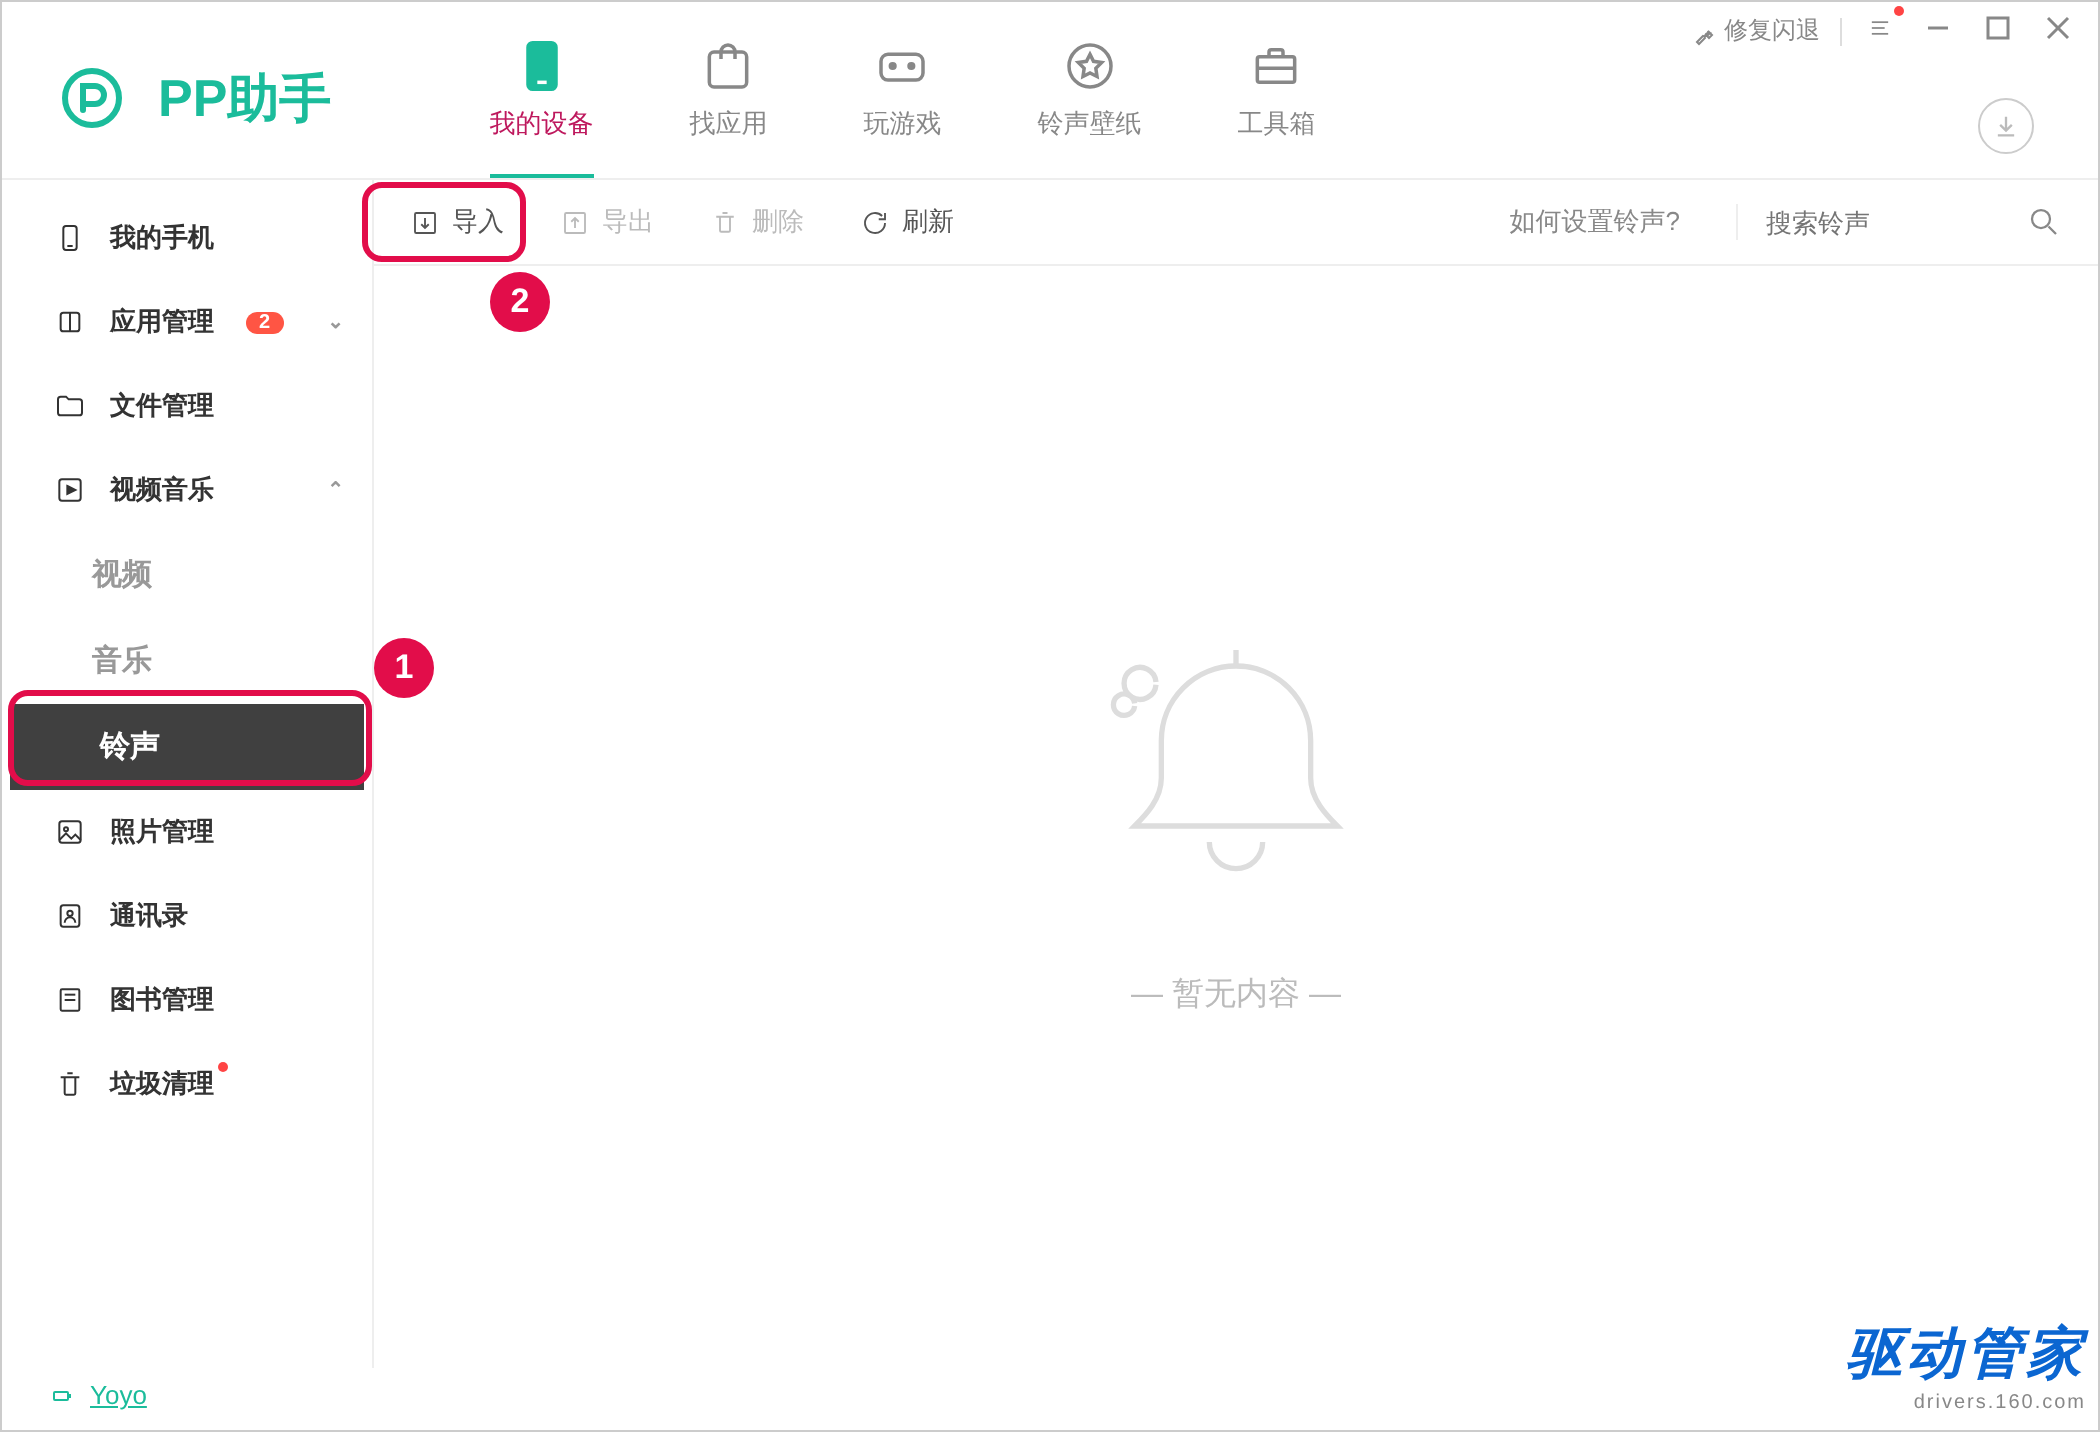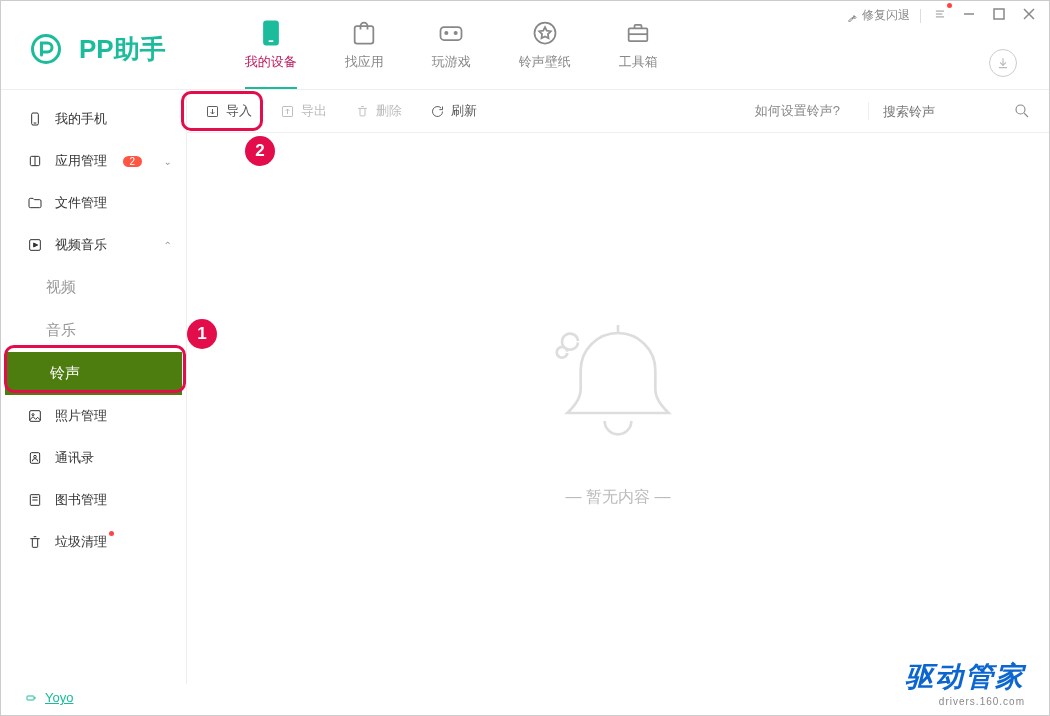--- a/index.html
+++ b/index.html
@@ -19,24 +19,24 @@
 .tabs { display: flex; margin-left: 40px; gap: 48px; }
 .tab { display: flex; flex-direction: column; align-items: center; gap: 6px; font-size: 13px; color: #888; cursor: pointer; position: relative; padding-bottom: 8px; }
 .tab.active { color: #be185d; margin-left: 39px; }
 .tab.active::after { content: ''; position: absolute; bottom: -10px; left: 0; right: 0; height: 2px; background: #1bbc9b; }
 .tab-icon { width: 28px; height: 28px; stroke: #888; fill: none; stroke-width: 1.5; }
 .tab.active .tab-icon { stroke: #1bbc9b; fill: #1bbc9b; }
 
 .download-circle { position: absolute; right: 32px; top: 48px; width: 28px; height: 28px; border: 1.5px solid #ccc; border-radius: 50%; display: flex; align-items: center; justify-content: center; cursor: pointer; }
 
 .main { display: flex; height: calc(100% - 120px); }
-.sidebar { width: 186px; border-right: 1px solid #eee; padding-top: 8px; position: relative; }
+.sidebar { width: 186px; border-right: 1px solid #eee; padding-top: 8px; position: relative; font-weight: bold; }
 .side-item { display: flex; align-items: center; gap: 12px; padding: 12px 0 12px 26px; font-size: 13px; color: #333; cursor: pointer; position: relative; }
 .side-item.sub { padding-left: 45px; color: #999; font-size: 15px; }
-.side-item.selected { background: #4d7c0f; color: #fff; margin: 0 4px; align-items: flex-end; }
+.side-item.selected { background: #404040; color: #fff; margin: 0 4px; align-items: flex-end; }
 .side-icon { width: 16px; height: 16px; stroke: #333; fill: none; stroke-width: 1.5; flex-shrink: 0; }
 .badge { background: #ff5544; color: #fff; font-size: 10px; padding: 0 7px; border-radius: 8px; margin-left: auto; margin-right: 6px; }
 .expand { margin-left: auto; margin-right: 14px; font-size: 10px; color: #999; }
 .red-dot-inline { width: 5px; height: 5px; border-radius: 50%; background: #ff4444; position: absolute; top: 10px; left: 108px; }
 
 .footer { position: absolute; bottom: 10px; left: 24px; display: flex; align-items: center; gap: 8px; color: #1bbc9b; font-size: 13px; }
 .footer a { color: #1bbc9b; text-decoration: underline; }
 
 .content { flex: 1; display: flex; flex-direction: column; }
 .toolbar { display: flex; align-items: center; padding: 12px 18px; border-bottom: 1px solid #eee; gap: 28px; font-size: 13px; }
@@ -51,21 +51,21 @@
 .empty { flex: 1; display: flex; flex-direction: column; align-items: center; justify-content: center; color: #bbb; gap: 18px; }
 .bell-svg { width: 160px; height: 160px; stroke: #ddd; fill: none; stroke-width: 2; }
 
 .highlight-1 { position: absolute; border: 3px solid #e20d4a; border-radius: 10px; pointer-events: none; }
 .highlight-box-1 { top: 344px; left: 3px; width: 182px; height: 48px; }
 .highlight-box-2 { top: 90px; left: 180px; width: 82px; height: 40px; }
 .num-badge { position: absolute; width: 30px; height: 30px; background: #e20d4a; color: #fff; border-radius: 50%; display: flex; align-items: center; justify-content: center; font-size: 17px; font-weight: bold; }
 .num-1 { top: 318px; left: 186px; }
 .num-2 { top: 135px; left: 244px; }
 
-.watermark { position: absolute; right: 24px; bottom: 8px; text-align: right; }
+.watermark { position: absolute; right: 6px; bottom: 8px; text-align: right; }
 .watermark .big { color: #0b66d1; font-size: 28px; font-weight: bold; font-style: italic; letter-spacing: 2px; }
 .watermark .small { color: #888; font-size: 10px; letter-spacing: 1px; }
 </style>
 </head>
 <body>
 
 <div class="titlebar">
   <div class="wrench">
     <svg width="12" height="12" viewBox="0 0 24 24" fill="none" stroke="#888" stroke-width="2">
         <path d="M14 7a4 4 0 0 1-5 5l-6 6 2 2 6-6a4 4 0 0 1 5-5l-3 3 2 2 3-3z"></path>

